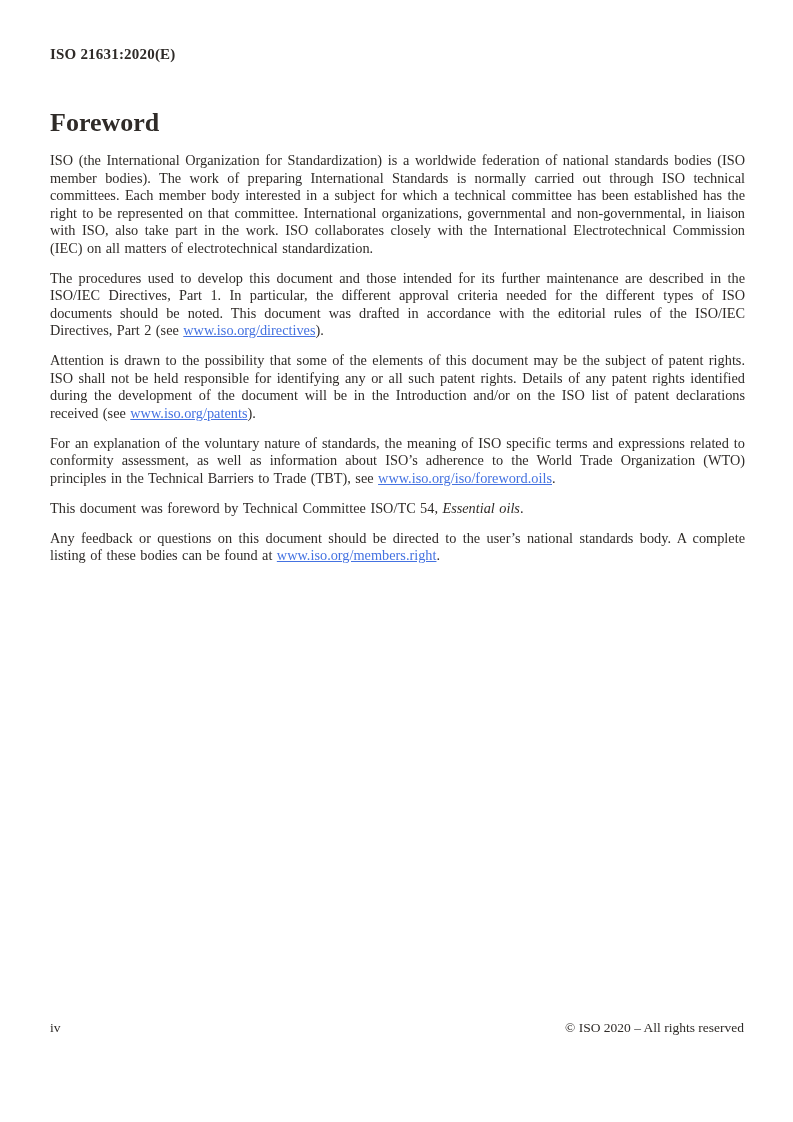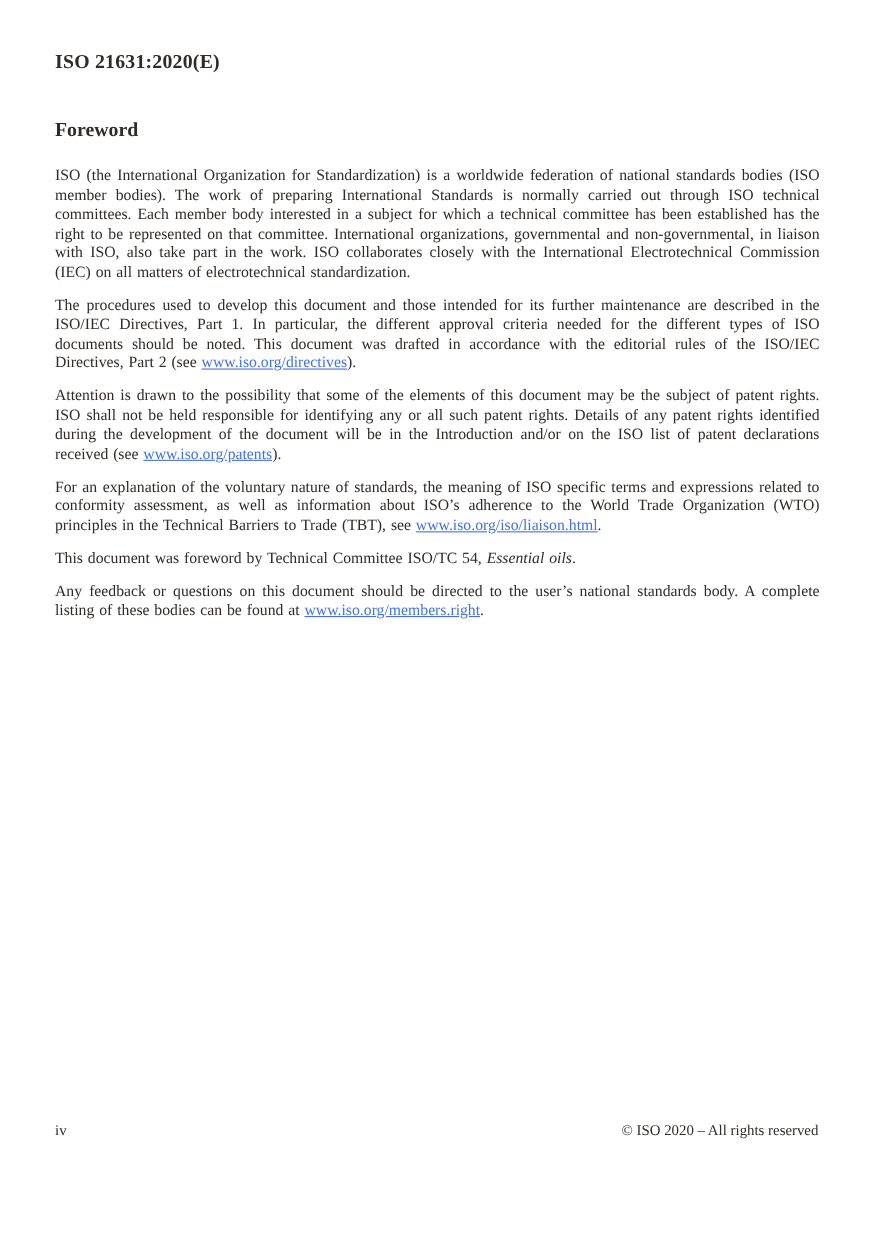--- a/index.html
+++ b/index.html
@@ -11,29 +11,29 @@
     height: 1122px;
     background: var(--page-bg, #ffffff);
     font-family: "Liberation Serif", "DejaVu Serif", serif;
     color: var(--text-color, #2f2b28);
     overflow: hidden;
   }
   .running-header {
     position: absolute;
     top: 46px;
     left: 50px;
-    font-size: 18px;
+    font-size: 15px;
     font-weight: bold;
     letter-spacing: 0.2px;
   }
   .doc-title {
     position: absolute;
     top: 108px;
     left: 50px;
-    font-size: 18px;
+    font-size: 26px;
     font-weight: bold;
   }
   .body-text {
     position: absolute;
     top: 152px;
     left: 50px;
     width: 695px;
   }
   .para {
     font-size: 14.3px;
@@ -64,21 +64,21 @@
 
 <div class="page">
   <div class="running-header">ISO 21631:2020(E)</div>
 
   <h1 class="doc-title">Foreword</h1>
 
   <div class="body-text" id="paragraphs">
       <p class="para"><span>ISO (the International Organization for Standardization) is a worldwide federation of national standards bodies (ISO member bodies). The work of preparing International Standards is normally carried out through ISO technical committees. Each member body interested in a subject for which a technical committee has been established has the right to be represented on that committee. International organizations, governmental and non-governmental, in liaison with ISO, also take part in the work. ISO collaborates closely with the International Electrotechnical Commission (IEC) on all matters of electrotechnical standardization.</span></p>
       <p class="para"><span>The procedures used to develop this document and those intended for its further maintenance are described in the ISO/IEC Directives, Part 1. In particular, the different approval criteria needed for the different types of ISO documents should be noted. This document was drafted in accordance with the editorial rules of the ISO/IEC Directives, Part 2 (see </span><a href="#">www.iso.org/directives</a><span>).</span></p>
       <p class="para"><span>Attention is drawn to the possibility that some of the elements of this document may be the subject of patent rights. ISO shall not be held responsible for identifying any or all such patent rights. Details of any patent rights identified during the development of the document will be in the Introduction and/or on the ISO list of patent declarations received (see </span><a href="#">www.iso.org/patents</a><span>).</span></p>
-      <p class="para"><span>For an explanation of the voluntary nature of standards, the meaning of ISO specific terms and expressions related to conformity assessment, as well as information about ISO’s adherence to the World Trade Organization (WTO) principles in the Technical Barriers to Trade (TBT), see </span><a href="#">www.iso.org/iso/liaison.html</a><span>.</span></p>
+      <p class="para"><span>For an explanation of the voluntary nature of standards, the meaning of ISO specific terms and expressions related to conformity assessment, as well as information about ISO’s adherence to the World Trade Organization (WTO) principles in the Technical Barriers to Trade (TBT), see </span><a href="#">www.iso.org/iso/foreword.oils</a><span>.</span></p>
       <p class="para"><span>This document was foreword by Technical Committee ISO/TC 54, </span><em>Essential oils</em><span>.</span></p>
       <p class="para"><span>Any feedback or questions on this document should be directed to the user’s national standards body. A complete listing of these bodies can be found at </span><a href="#">www.iso.org/members.right</a><span>.</span></p>
     </div>
 
   <div class="page-footer">
     <span>iv</span>
     <span>© ISO 2020 – All rights reserved</span>
   </div>
 </div>
 

